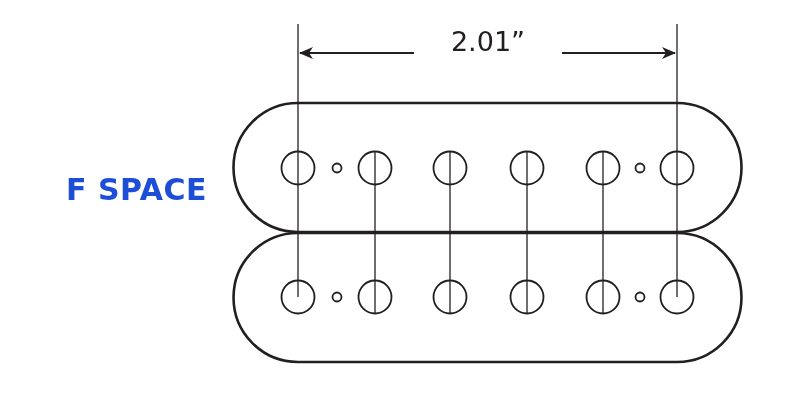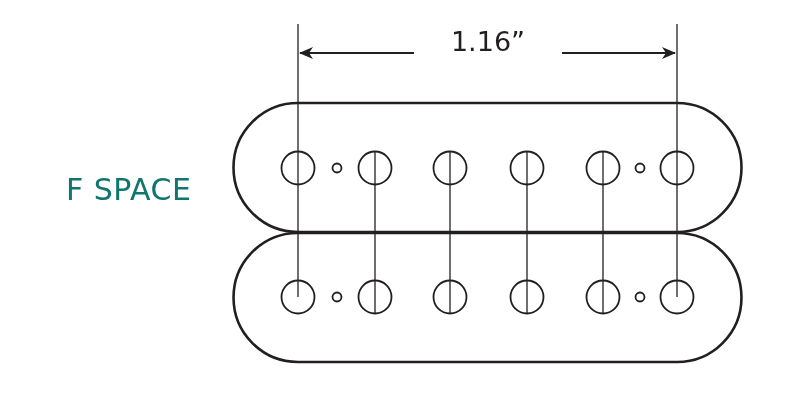--- a/index.html
+++ b/index.html
@@ -1,21 +1,21 @@
 <!DOCTYPE html>
 <html><head>
   <meta charset="utf-8">
   <style>
     html, body { margin: 0; padding: 0; background: #ffffff; }
     body { width: 800px; height: 400px; position: relative; overflow: hidden; }
     .canvas { position: absolute; left: 0; top: 0; width: 800px; height: 400px; }
     .label-fspace {
       position: absolute; left: 66px; top: 172px;
-      font-family: "DejaVu Sans", sans-serif; font-weight: normal;
-      font-size: 30px; color: #0f766e; letter-spacing: 0.5px;
+      font-family: "DejaVu Sans", sans-serif; font-weight: bold;
+      font-size: 30px; color: #1d4ed8; letter-spacing: 0.5px;
     }
     .dim-text {
       position: absolute; left: 388px; width: 200px; text-align: center;
       font-family: "DejaVu Sans", sans-serif; color: #231f20;
     }
     .dim-in { top: 26px; font-size: 27px; }
     .dim-mm { top: 56px; font-size: 26px; }
   </style>
 </head>
 <body>
@@ -66,15 +66,15 @@
       <circle cx="337" cy="297" r="4.5"></circle>
       <circle cx="375" cy="297" r="16.5"></circle>
       <circle cx="450" cy="297" r="16.5"></circle>
       <circle cx="527" cy="297" r="16.5"></circle>
       <circle cx="603" cy="297" r="16.5"></circle>
       <circle cx="640" cy="297" r="4.5"></circle>
       <circle cx="677" cy="297" r="16.5"></circle>
     </g>
   </svg>
 
-  <div class="dim-text dim-in">1.16”</div>
+  <div class="dim-text dim-in">2.01”</div>
   <div class="label-fspace">F SPACE</div>
 </div>
 
 </body></html>

